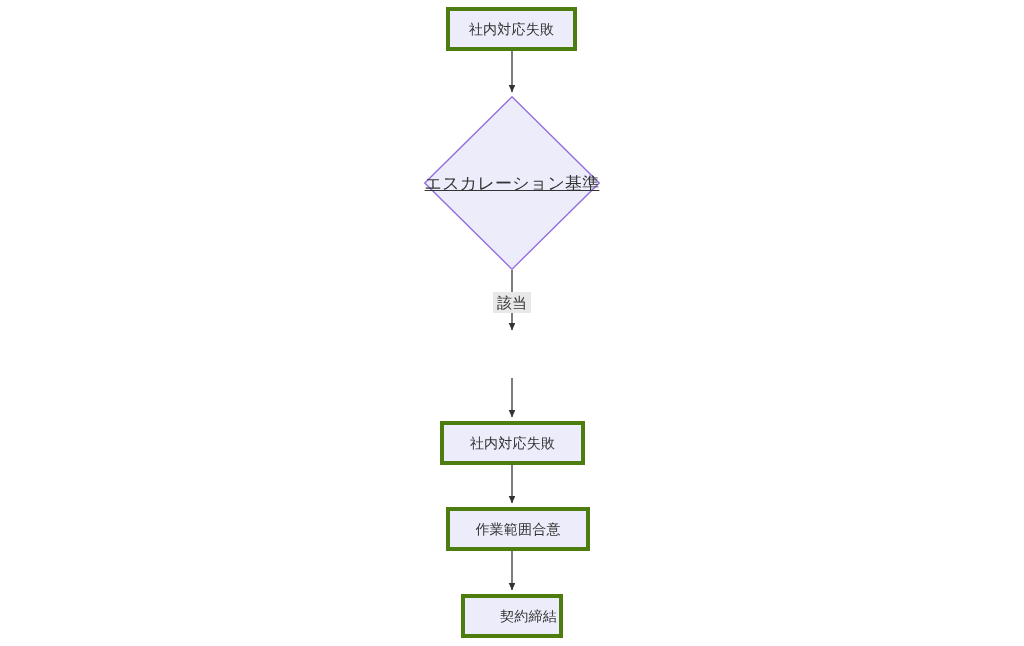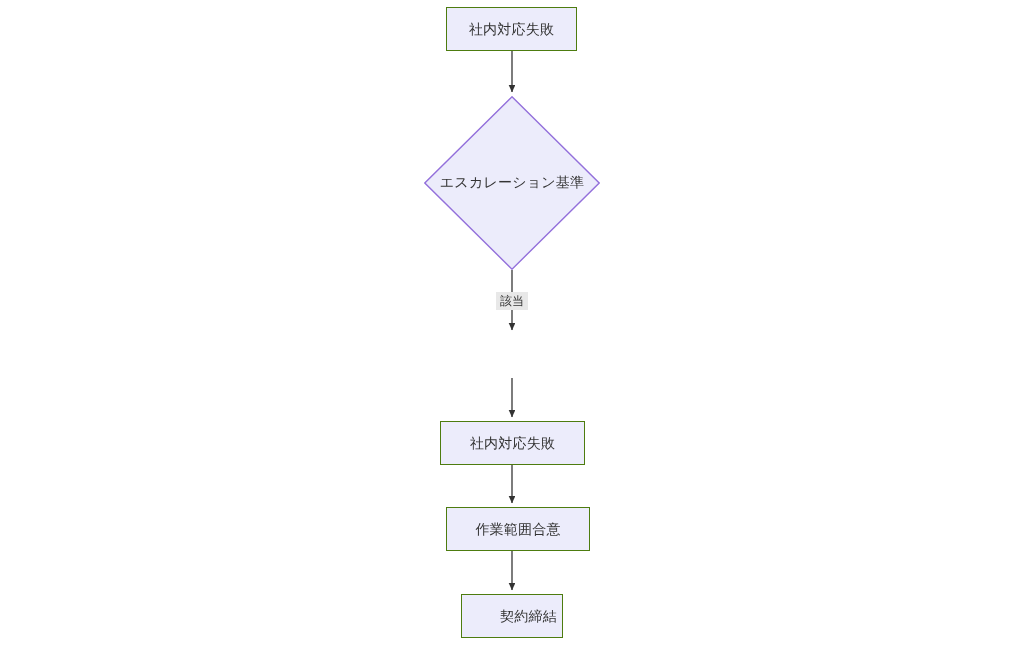--- a/index.html
+++ b/index.html
@@ -26,21 +26,21 @@
     height: 646px;
     pointer-events: none;
   }
   .node {
     position: absolute;
     box-sizing: border-box;
     display: flex;
     align-items: center;
     justify-content: center;
     background: #ececfb;
-    border: 1px solid #4d7c0f;
+    border: 4px solid #4d7c0f;
     color: #333333;
     font-size: 14px;
     line-height: 1;
     letter-spacing: 0.2px;
     white-space: nowrap;
   }
   .node-label {
     display: block;
     color: #333333;
     font-size: 14px;
@@ -59,30 +59,31 @@
   .diamond-label {
     position: absolute;
     left: 0;
     top: 0;
     width: 100%;
     height: 100%;
     display: flex;
     align-items: center;
     justify-content: center;
     color: #333333;
-    font-size: 14px;
+    font-size: 17px;
     white-space: nowrap;
     letter-spacing: 0.2px;
+    text-decoration: underline;
   }
   .edge-label {
     position: absolute;
     box-sizing: border-box;
     background: #e8e8e8;
     color: #333333;
-    font-size: 12px;
+    font-size: 15px;
     line-height: 1;
     padding: 3px 4px;
     white-space: nowrap;
     transform: translateX(-50%);
   }
 </style>
 </head>
 <body>
 
 <div id="canvas">

